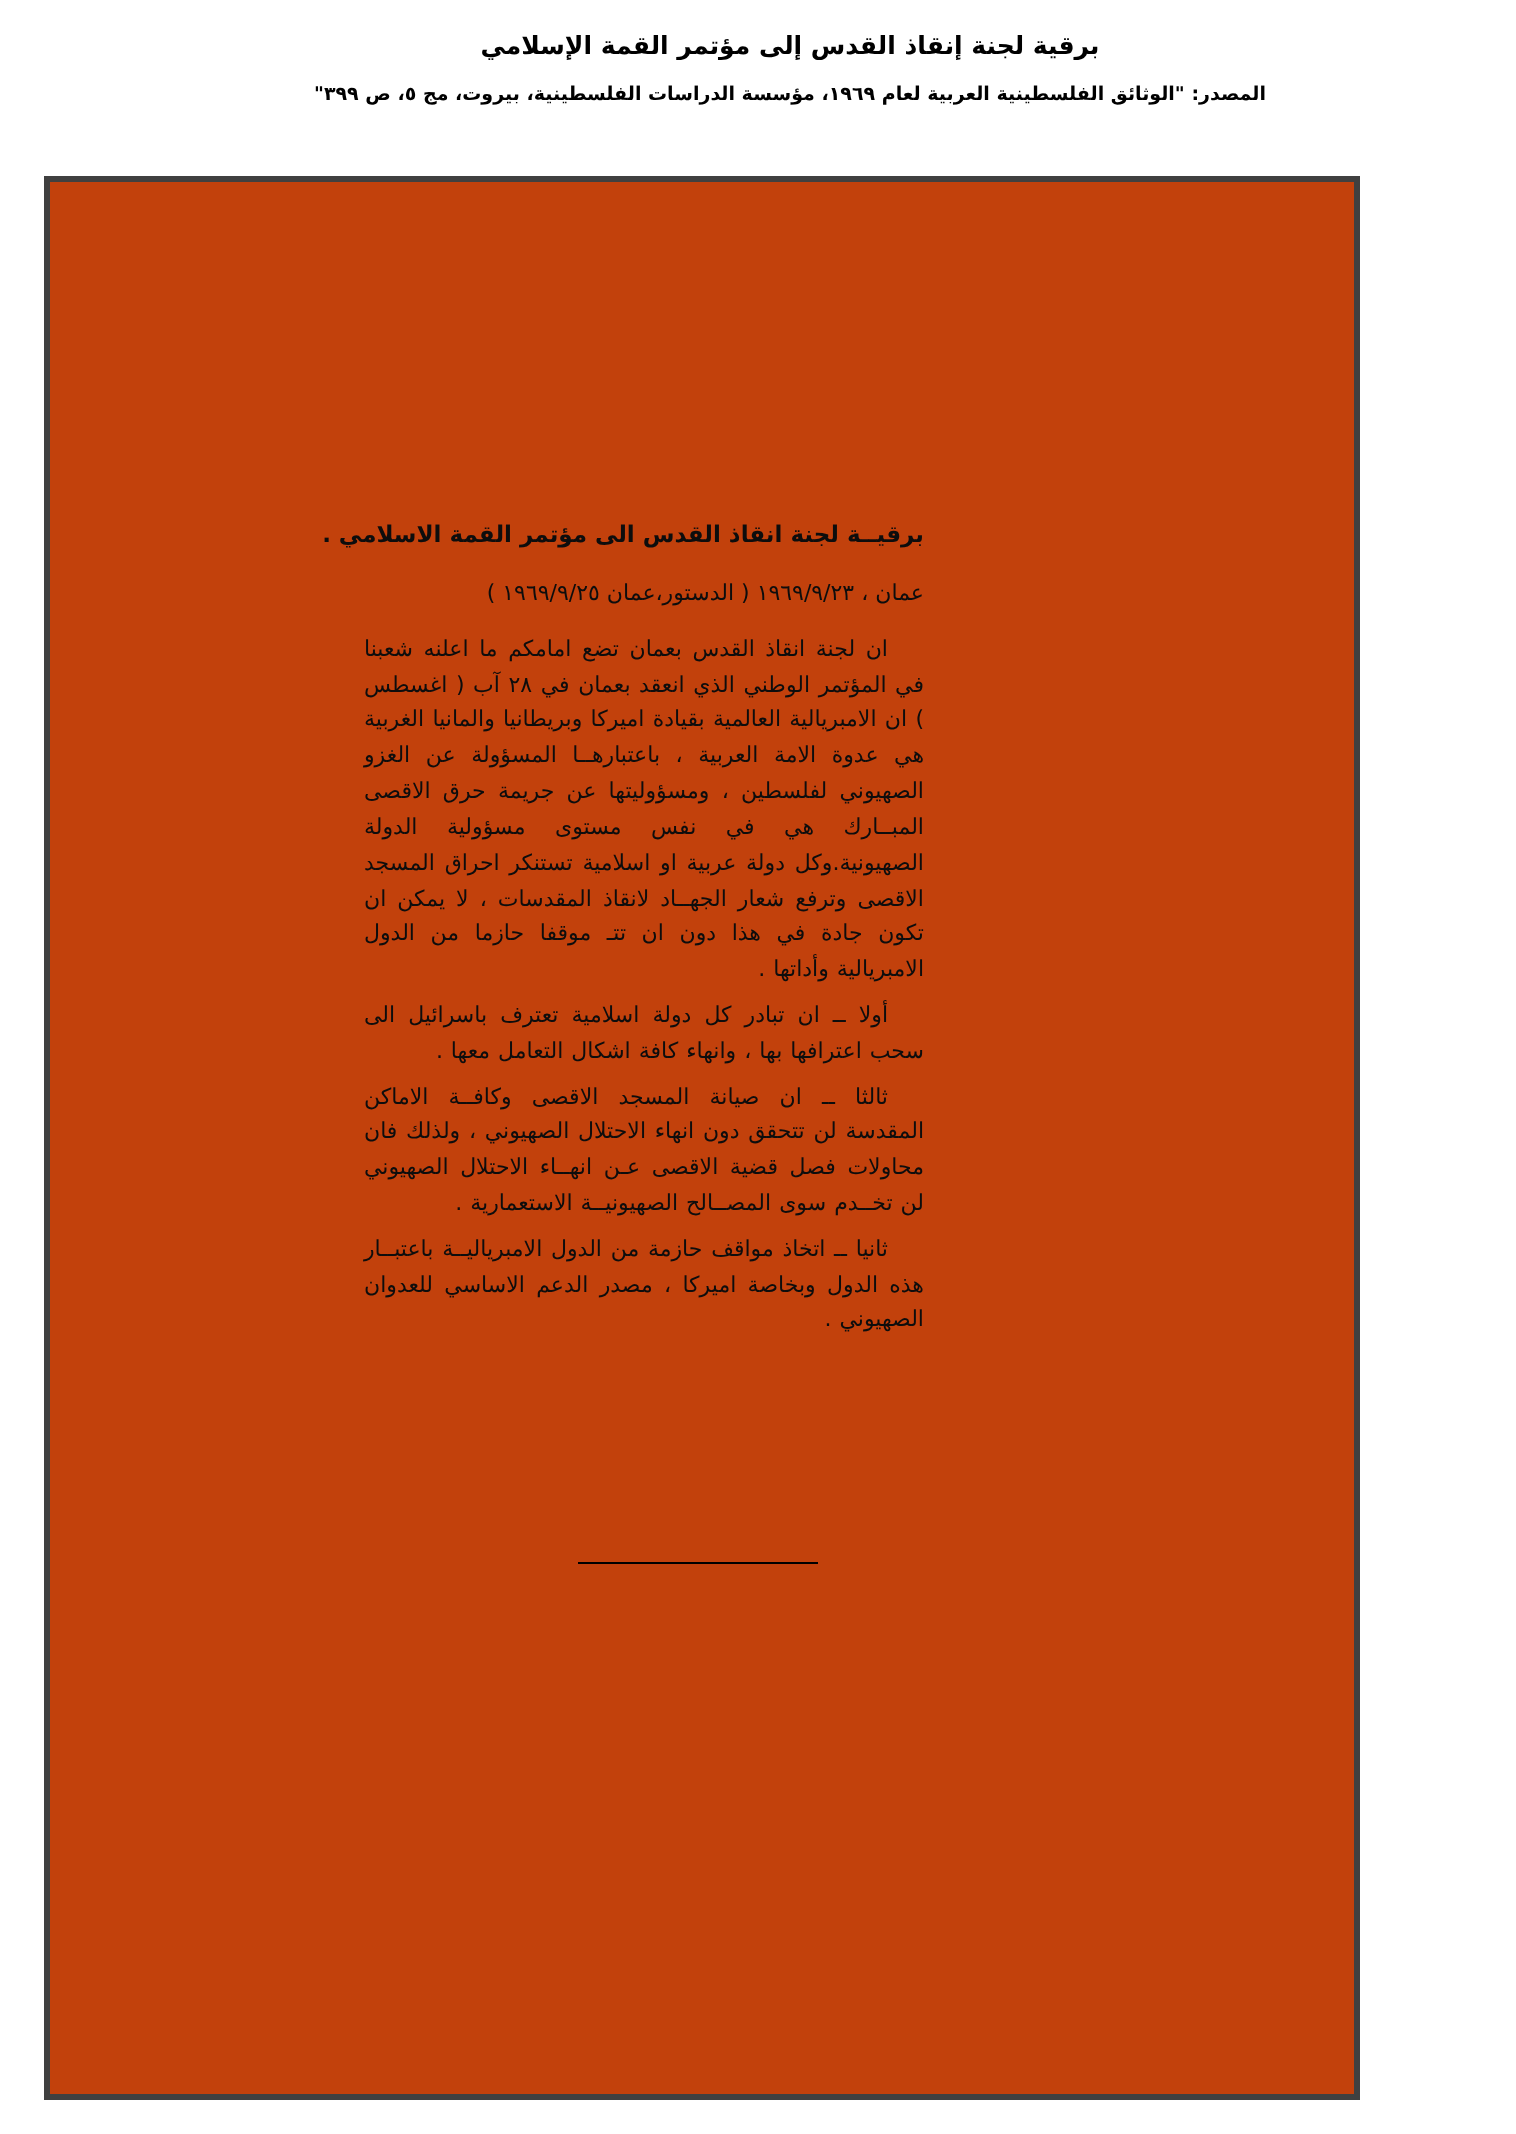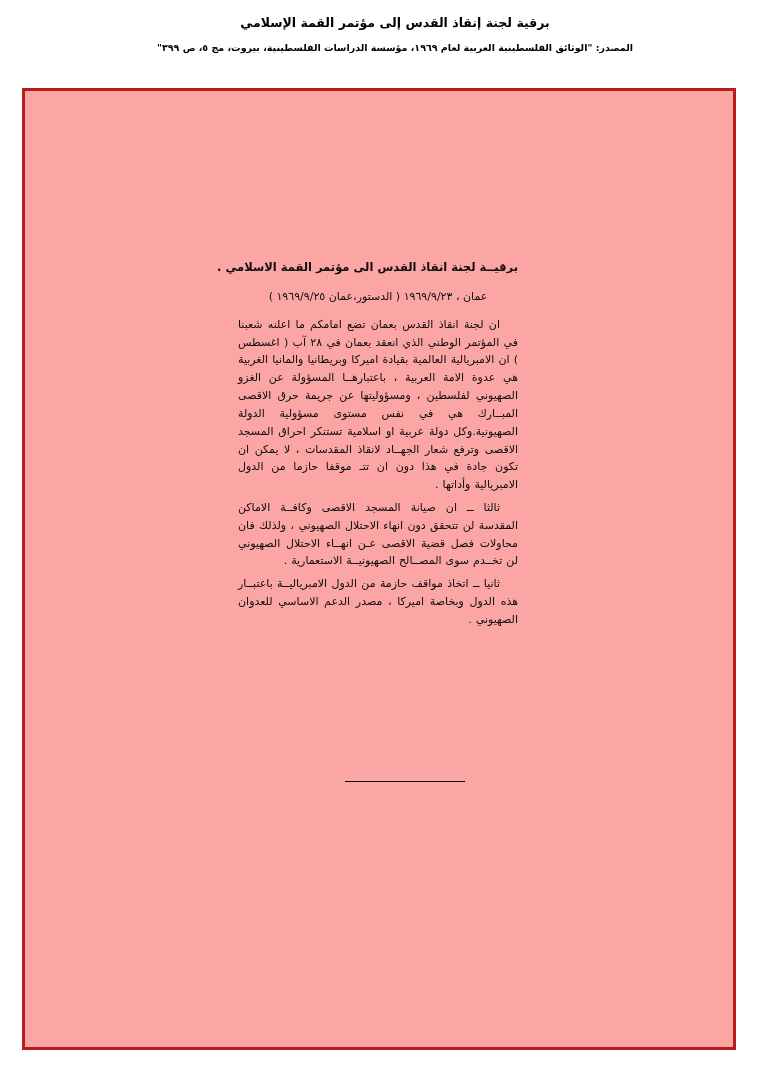--- a/index.html
+++ b/index.html
@@ -39,25 +39,25 @@
     font-weight: bold;
     line-height: 1.4;
     margin-top: 9px;
     direction: rtl;
   }
   
   .frame {
     position: absolute;
     top: 88px;
     left: 22px;
-    width: 714px;
+    width: 658px;
     height: 962px;
-    border: 3px solid #b91c1c;
+    border: 3px solid #404040;
     box-sizing: border-box;
-    background: #fca5a5;
+    background: #c2410c;
   }
   
   .scan {
     position: absolute;
     top: 168px;
     right: 215px;
     width: 280px;
     direction: rtl;
     text-align: right;
     font-family: "DejaVu Sans", sans-serif;
@@ -68,21 +68,20 @@
     font-weight: bold;
     line-height: 1.5;
     margin-bottom: 12px;
     white-space: nowrap;
   }
   .scan .dateline {
     font-size: 11px;
     line-height: 1.6;
     margin-bottom: 10px;
     white-space: nowrap;
-    text-align: center;
   }
   .scan p {
     font-size: 11px;
     line-height: 1.62;
     margin: 0 0 5px 0;
     text-align: justify;
     text-justify: inter-word;
     word-spacing: 0.5px;
   }
   .scan p.indent {
@@ -106,20 +105,21 @@
     <div class="doc-title">برقية لجنة إنقاذ القدس إلى مؤتمر القمة الإسلامي</div>
     <div class="doc-source">المصدر: "الوثائق الفلسطينية العربية لعام ١٩٦٩، مؤسسة الدراسات الفلسطينية، بيروت، مج ٥، ص ٣٩٩"</div>
   </div>
 
   <div class="frame">
 
     <div class="scan">
       <div class="telegram-heading">برقيــة لجنة انقاذ القدس الى مؤتمر القمة الاسلامي .</div>
       <div class="dateline">عمان ، ١٩٦٩/٩/٢٣    ( الدستور،عمان ١٩٦٩/٩/٢٥ )</div>
       <p class="indent">ان لجنة انقاذ القدس بعمان تضع امامكم ما اعلنه شعبنا في المؤتمر الوطني الذي انعقد بعمان في ٢٨ آب ( اغسطس ) ان الامبريالية العالمية بقيادة اميركا وبريطانيا والمانيا الغربية هي عدوة الامة العربية ، باعتبارهــا المسؤولة عن الغزو الصهيوني لفلسطين ، ومسؤوليتها عن جريمة حرق الاقصى المبــارك هي في نفس مستوى مسؤولية الدولة الصهيونية.وكل دولة عربية او اسلامية تستنكر احراق المسجد الاقصى وترفع شعار الجهــاد لانقاذ المقدسات ، لا يمكن ان تكون جادة في هذا دون ان تتـ موقفا حازما من الدول الامبريالية وأداتها .</p>
+      <p class="indent">أولا ــ ان تبادر كل دولة اسلامية تعترف باسرائيل الى سحب اعترافها بها ، وانهاء كافة اشكال التعامل معها .</p>
       <p class="indent">ثالثا ــ ان صيانة المسجد الاقصى وكافــة الاماكن المقدسة لن تتحقق دون انهاء الاحتلال الصهيوني ، ولذلك فان محاولات فصل قضية الاقصى عـن انهــاء الاحتلال الصهيوني لن تخــدم سوى المصــالح الصهيونيــة الاستعمارية .</p>
       <p class="indent">ثانيا ــ اتخاذ مواقف حازمة من الدول الامبرياليــة باعتبــار هذه الدول وبخاصة اميركا ، مصدر الدعم الاساسي للعدوان الصهيوني .</p>
     </div>
 
     <div class="rule"></div>
 
   </div>
 
 </div>
 

